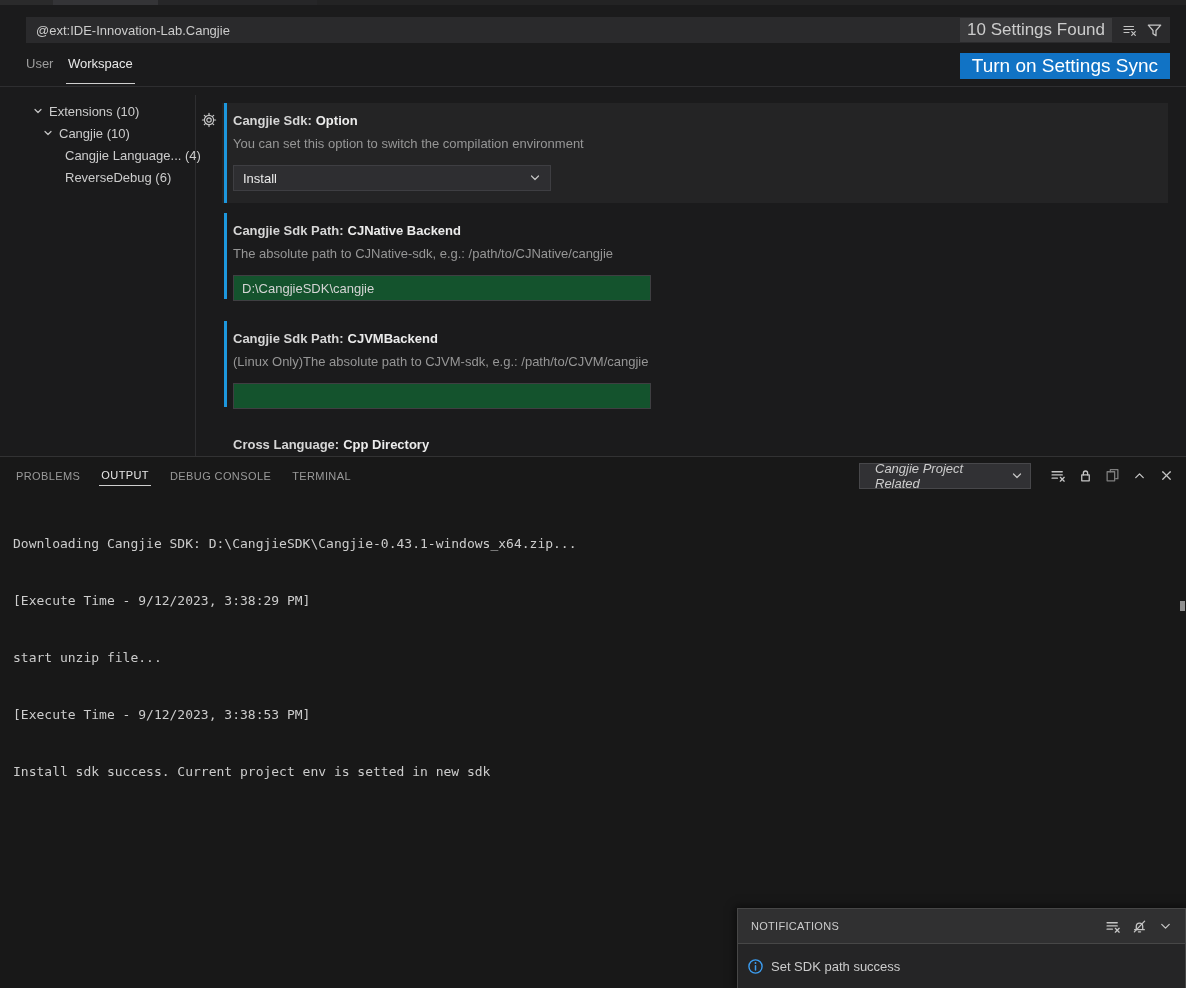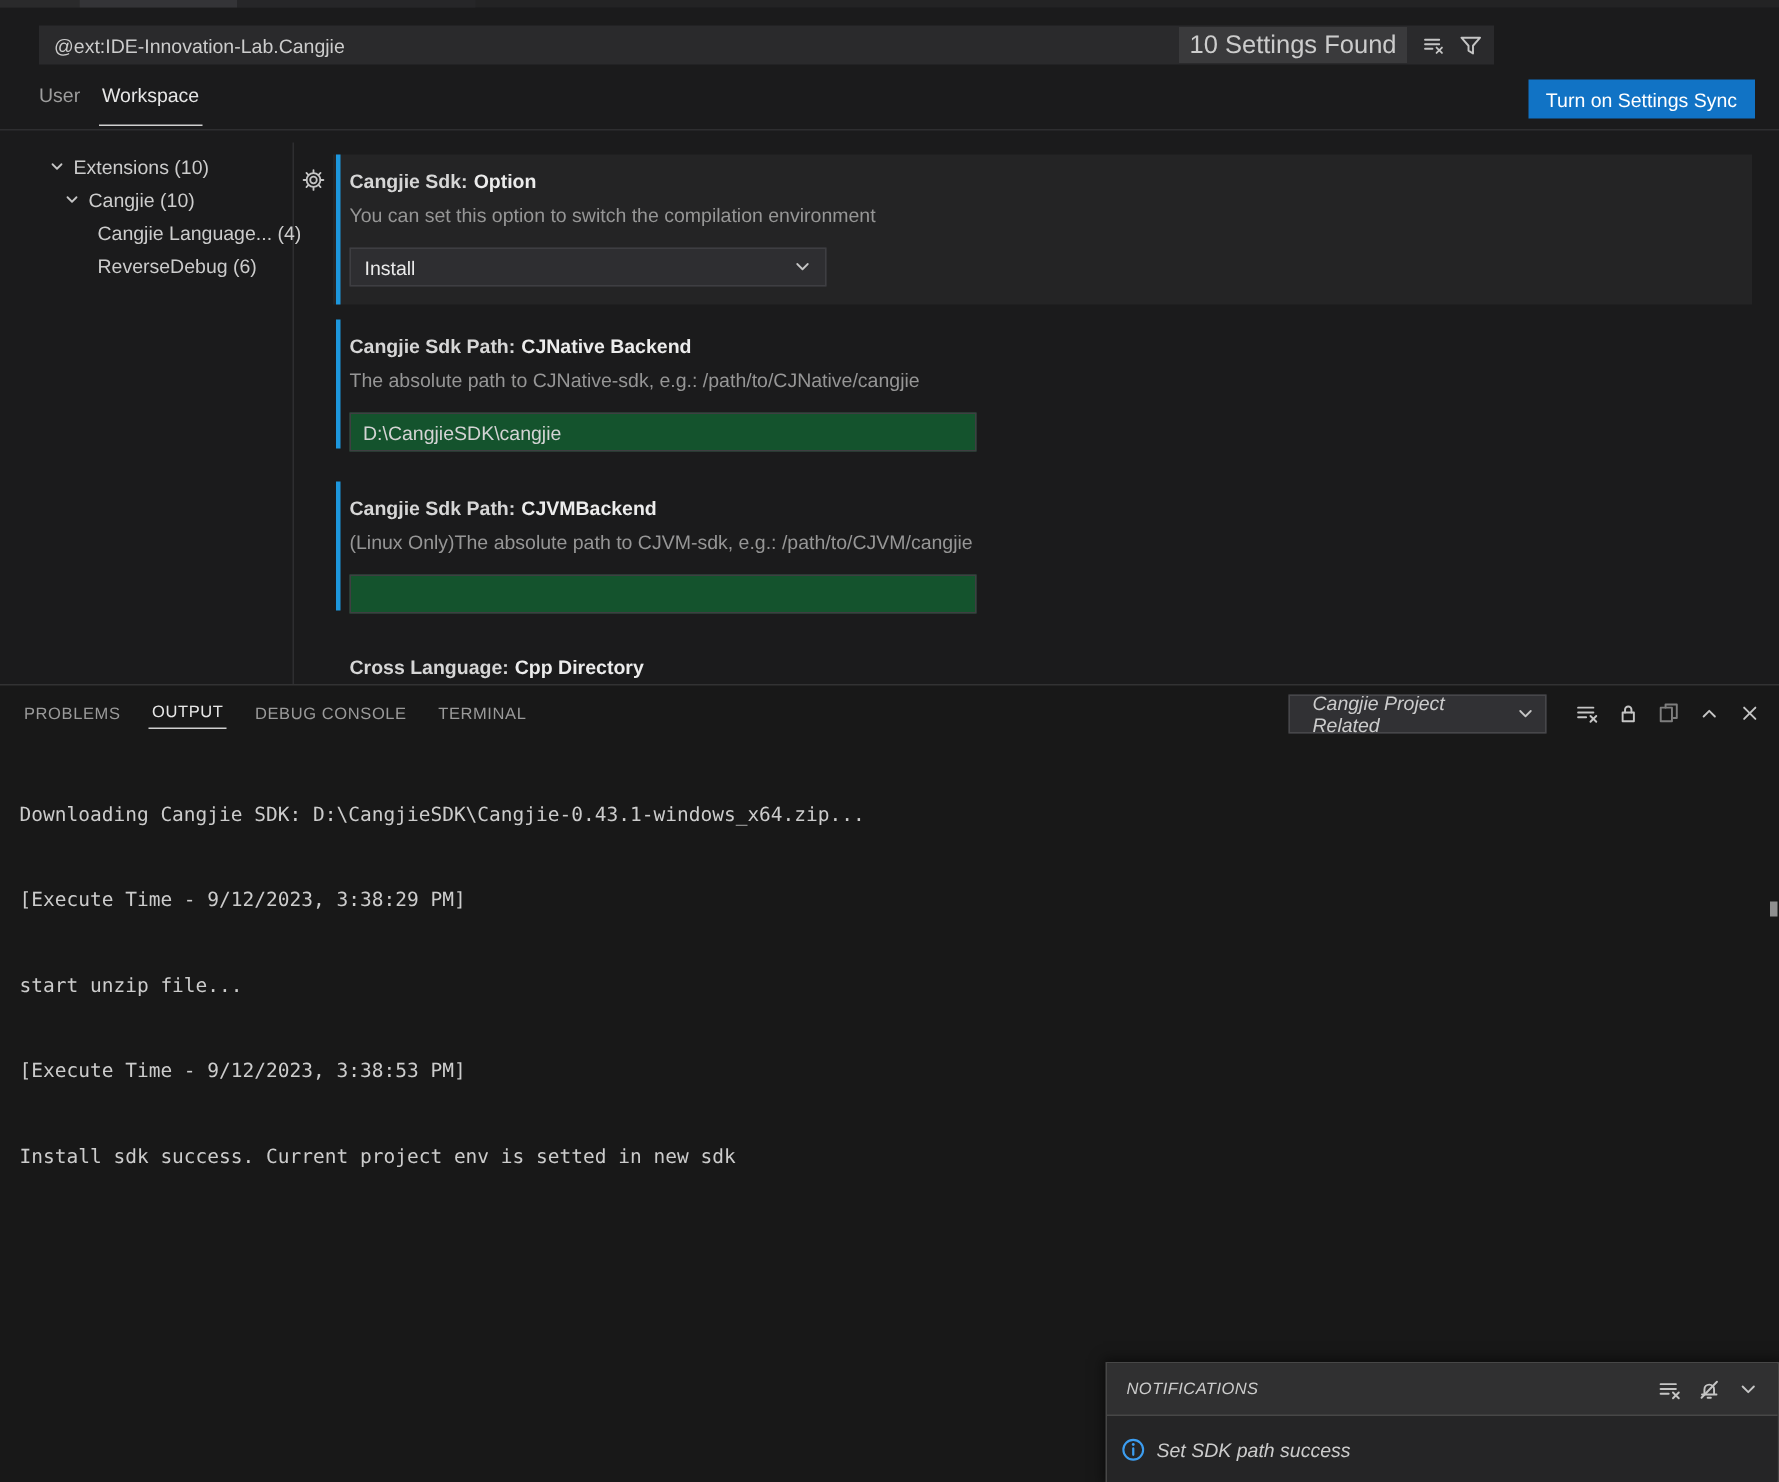--- a/index.html
+++ b/index.html
@@ -7,38 +7,38 @@
   body { font-family:"Liberation Sans", sans-serif; color:#cccccc; font-size:13px; }
   .app { position:relative; width:1186px; height:988px; background:#1b1b1c; }
 
   
   .sliver { position:absolute; top:0; left:0; width:1186px; height:5px; background:#232324; }
   .sliver .seg1{ position:absolute; left:0; width:53px; height:5px; background:#2a2a2b; }
   .sliver .seg2{ position:absolute; left:53px; width:105px; height:5px; background:#343437; }
   .sliver .seg3{ position:absolute; left:158px; width:159px; height:5px; background:#262628; }
 
   
-  .search-bar { position:absolute; left:26px; top:17px; width:970px; height:26px;
+  .search-bar { position:absolute; left:26px; top:17px; width:1144px; height:26px;
     background:#2a2a2c; display:flex; align-items:center; padding:0 6px 0 10px; }
   .search-query { flex:0 0 auto; color:#cccccc; }
   .search-spacer { flex:1; }
   .results-badge { background:#3a3a3c; color:#cccccc; font-size:17px; padding:2px 7px; margin-right:8px; }
   .icon-btn { width:20px; height:20px; display:flex; align-items:center; justify-content:center; cursor:pointer; }
   .icon-btn + .icon-btn { margin-left:4px; }
   svg { display:block; }
   .stroke { stroke:#c5c5c5; fill:none; stroke-width:1.2; stroke-linecap:round; stroke-linejoin:round; }
   .stroke-dim { stroke:#7e7e7e; fill:none; stroke-width:1.2; stroke-linecap:round; stroke-linejoin:round; }
 
   
   .scope-row { position:absolute; left:0; top:44px; width:1186px; height:43px; border-bottom:1px solid #2e2e30; }
   .scope-tab { position:absolute; top:12px; height:28px; font-size:13px; cursor:pointer; }
   .scope-user { left:26px; color:#9d9d9d; }
   .scope-workspace { left:66px; color:#e7e7e7; border-bottom:1px solid #cfcfcf; padding:0 2px 10px 2px; }
   .sync-btn { position:absolute; right:16px; top:9px; height:26px; padding:0 12px; background:#1173c5;
-    color:#ffffff; font-size:13px; border:none; cursor:pointer; font-family:"Liberation Sans", sans-serif; }
+    color:#ffffff; font-size:19px; border:none; cursor:pointer; font-family:"Liberation Sans", sans-serif; }
 
   
   .settings-body { position:absolute; left:0; top:88px; width:1186px; height:368px; }
   .toc-divider { position:absolute; left:195px; top:7px; width:1px; height:361px; background:#2e2e30; }
 
   .toc { position:absolute; left:0; top:12px; width:195px; }
   .toc-item { height:22px; display:flex; align-items:center; color:#cccccc; cursor:pointer; white-space:nowrap; }
   .toc-item .twisty { width:14px; height:14px; margin-right:4px; flex:0 0 auto; }
   .toc-lvl1 { padding-left:31px; }
   .toc-lvl2 { padding-left:41px; }
@@ -72,21 +72,21 @@
   .channel-select .sel-spacer { flex:1; }
   .panel-actions .icon-btn { margin-left:7px; }
 
   .output { position:absolute; left:13px; top:39px; width:1160px;
     font-family:"DejaVu Sans Mono", monospace; font-size:13px; line-height:19px; color:#cccccc; white-space:pre; }
 
   .scroll-thumb { position:absolute; left:1180px; top:601px; width:5px; height:10px; background:#8f8f8f; }
 
   
   .notifications { position:absolute; left:737px; top:908px; width:449px; height:80px;
-    border:1px solid #474747; box-shadow:0 0 8px 2px rgba(0,0,0,0.5);font-style:italic; }
+    border:1px solid #474747; box-shadow:0 0 8px 2px rgba(0,0,0,0.5); }
   .notif-header { height:35px; background:#303031; display:flex; align-items:center; padding:0 10px 0 13px; border-bottom:1px solid #474747; }
   .notif-title { font-size:11px; color:#cccccc; letter-spacing:0.3px; }
   .notif-spacer { flex:1; }
   .notif-header .icon-btn { margin-left:6px; }
   .notif-body { height:44px; background:#252526; display:flex; align-items:center; padding:0 12px 0 9px; }
   .notif-msg { margin-left:7px; color:#cccccc; }
 </style>
 </head>
 <body>
 

